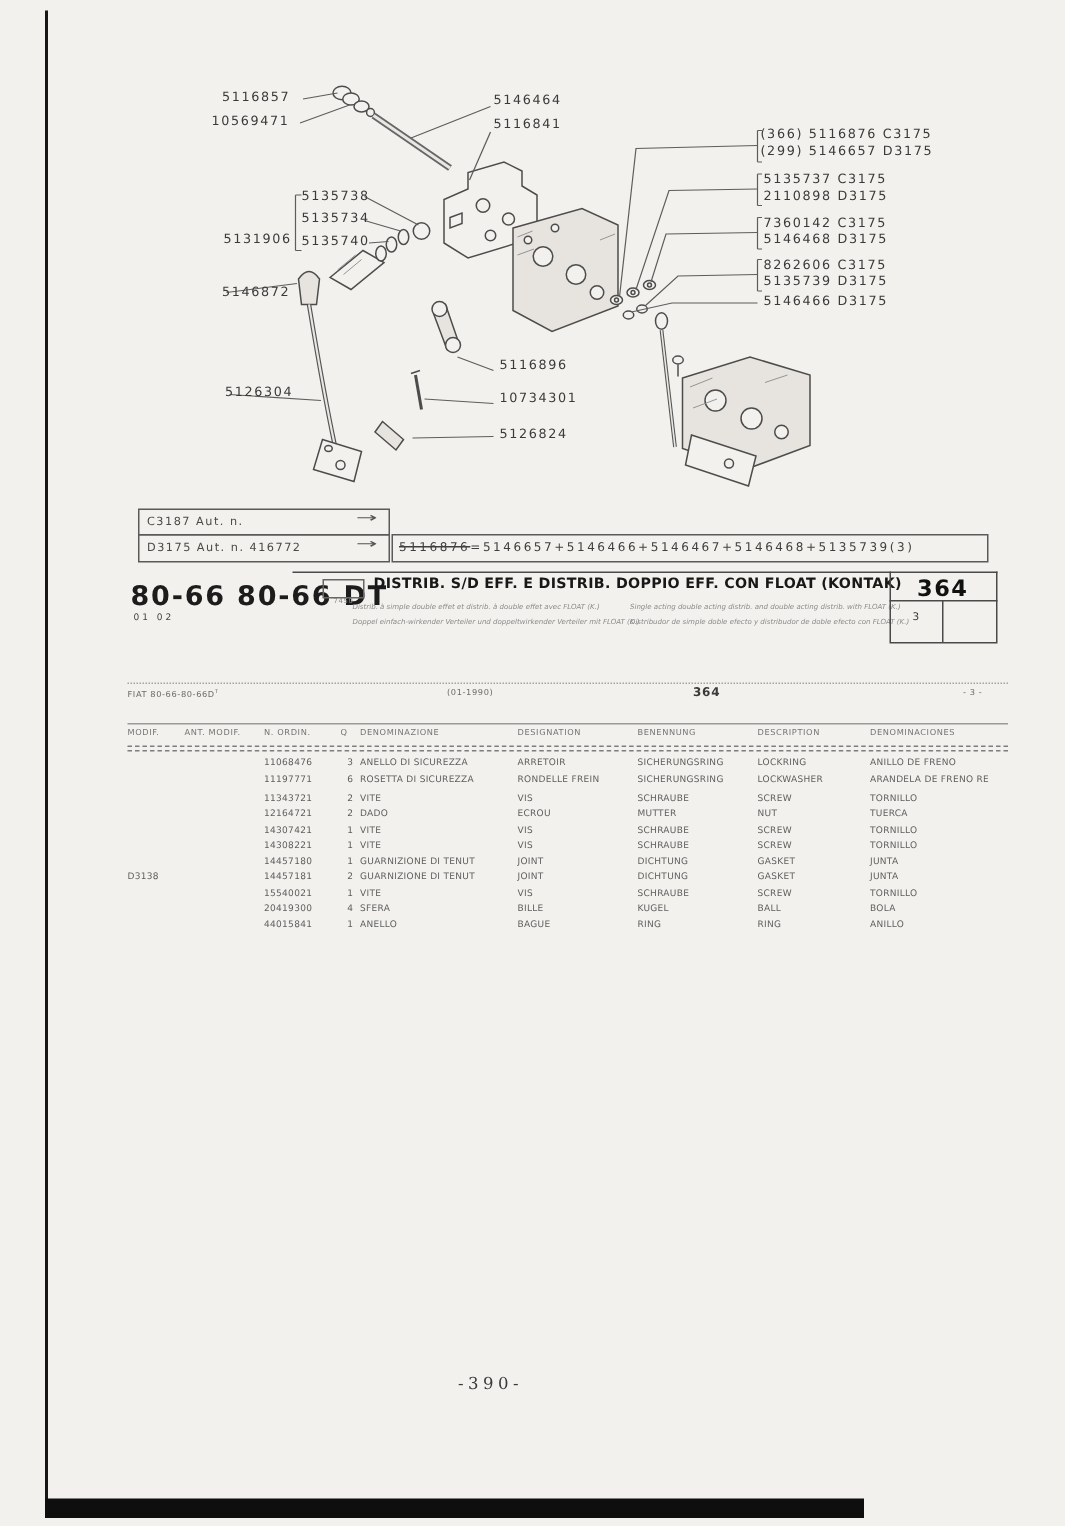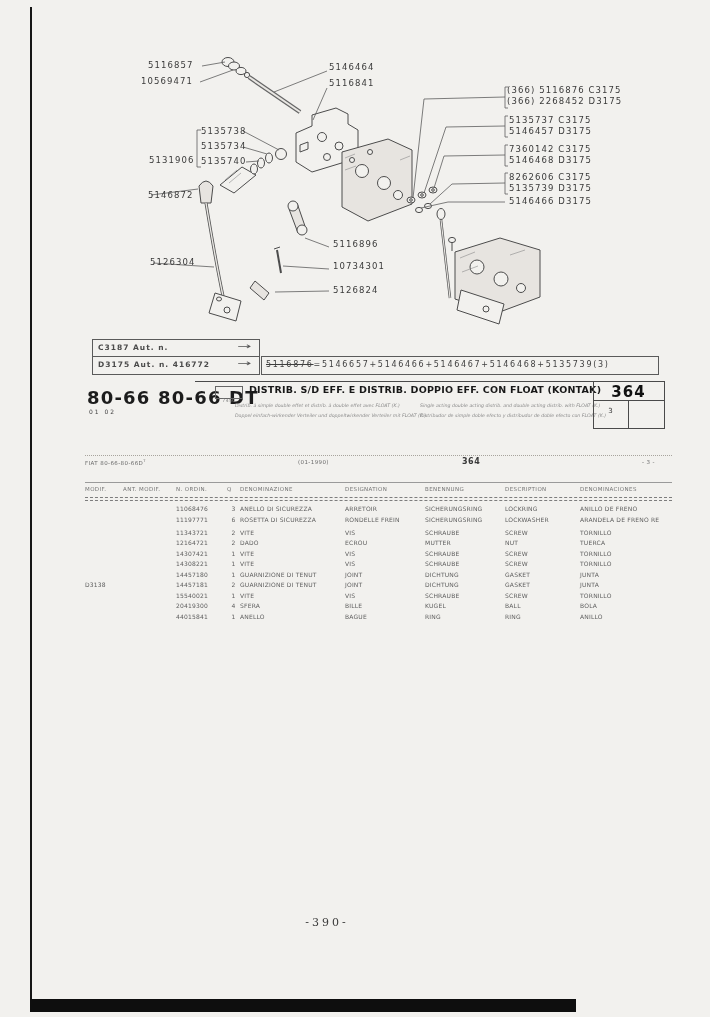--- a/index.html
+++ b/index.html
@@ -17,21 +17,21 @@
   
   svg.diagram{position:absolute;left:0;top:0;}
   .pt{stroke:#4c4c4c;stroke-width:1;fill:#f2f1ee;}
   .ptd{stroke:#4c4c4c;stroke-width:1;fill:#e7e4e0;}
   .ld{stroke:#5d5d5d;stroke-width:0.8;fill:none;}
   .ht{stroke:#8a8a8a;stroke-width:0.6;}
   .plabel{position:absolute;font-size:8.5px;letter-spacing:1.1px;color:#3a3a3a;white-space:nowrap;}
 
   
   .nbox{position:absolute;border:1px solid #5a5a5a;font-size:7.5px;letter-spacing:1px;color:#4a4a4a;}
-  .nbox .txt{position:absolute;left:5px;top:3px;white-space:nowrap;font-weight:bold;}
+  .nbox .txt{position:absolute;left:5px;top:3px;white-space:nowrap;}
   .nbox .arr{position:absolute;right:5px;top:1px;font-size:9px;color:#555;display:inline-block;transform:scaleX(1.9);transform-origin:right center;}
   .eqbox{position:absolute;border:1px solid #5a5a5a;font-size:8px;letter-spacing:1.7px;color:#3f3f3f;white-space:nowrap;}
   .eqbox .inner{position:absolute;left:4px;top:3px;}
   .struck{text-decoration:line-through;text-decoration-thickness:1px;margin-top:21px;}
 
   
   .hline{position:absolute;height:1px;background:#4a4a4a;}
   .vline{position:absolute;width:1px;background:#4a4a4a;}
   .model{position:absolute;left:87px;top:387px;font-size:18px;font-weight:bold;letter-spacing:1.2px;color:#1c1c1c;white-space:nowrap;}
   .model-sub{position:absolute;left:89px;top:408px;font-size:6px;letter-spacing:2px;color:#444;}
@@ -192,23 +192,23 @@
 <div class="plabel" style="left:201px;top:126px">5135738</div>
 <div class="plabel" style="left:149px;top:155px">5131906</div>
 <div class="plabel" style="left:201px;top:141px">5135734</div>
 <div class="plabel" style="left:201px;top:156px">5135740</div>
 <div class="plabel" style="left:148px;top:190px">5146872</div>
 <div class="plabel" style="left:150px;top:257px">5126304</div>
 <div class="plabel" style="left:333px;top:239px">5116896</div>
 <div class="plabel" style="left:333px;top:261px">10734301</div>
 <div class="plabel" style="left:333px;top:285px">5126824</div>
 <div class="plabel" style="left:507px;top:85px">(366) 5116876 C3175</div>
-<div class="plabel" style="left:507px;top:96px">(366) 2268452 D3175</div>
+<div class="plabel" style="left:507px;top:96px">(299) 5146657 D3175</div>
 <div class="plabel" style="left:509px;top:115px">5135737 C3175</div>
-<div class="plabel" style="left:509px;top:126px">5146457 D3175</div>
+<div class="plabel" style="left:509px;top:126px">2110898 D3175</div>
 <div class="plabel" style="left:509px;top:144px">7360142 C3175</div>
 <div class="plabel" style="left:509px;top:155px">5146468 D3175</div>
 <div class="plabel" style="left:509px;top:172px">8262606 C3175</div>
 <div class="plabel" style="left:509px;top:183px">5135739 D3175</div>
 <div class="plabel" style="left:509px;top:196px">5146466 D3175</div>
 
 <div class="nbox" style="left:92px;top:339px;width:166px;height:16px">
   <span class="txt">C3187 Aut. n.</span>
   <span class="arr">→</span>
 </div>

